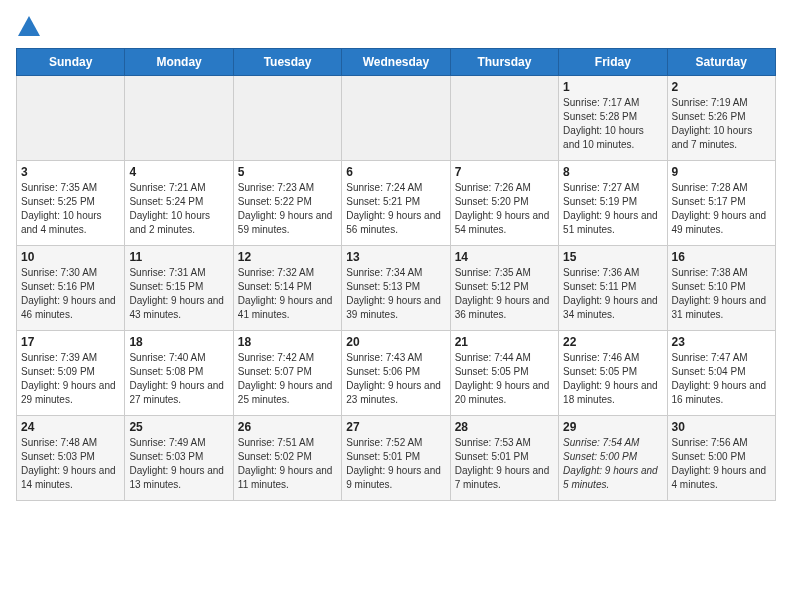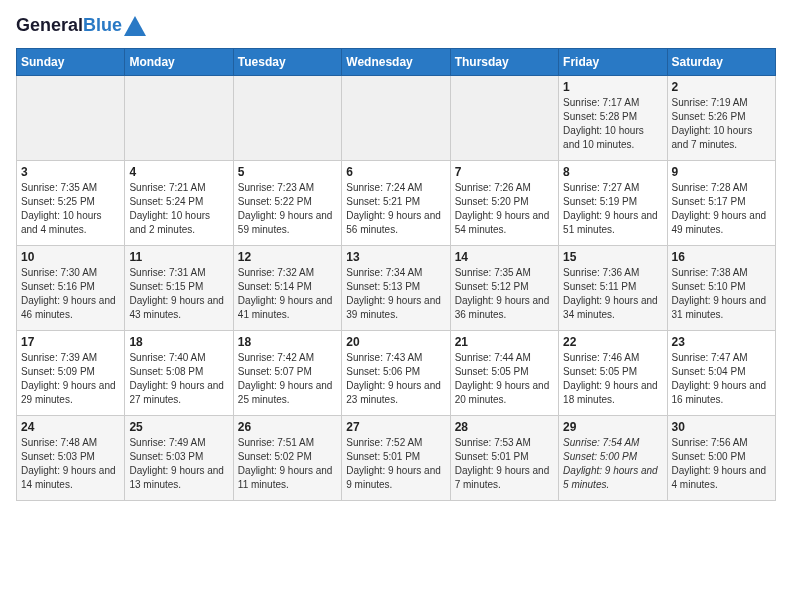--- a/index.html
+++ b/index.html
@@ -39,21 +39,21 @@
     }
     .calendar-table {
       width: 100%;
       border-collapse: collapse;
       font-size: 11px;
     }
     .calendar-table thead th {
       background-color: #2979c5;
       color: #fff;
       padding: 6px 4px;
-      text-align: left;
+      text-align: center;
       font-size: 12px;
       font-weight: bold;
       border: 1px solid #2060a0;
     }
     .calendar-table tbody td {
       border: 1px solid #ccc;
       vertical-align: top;
       padding: 4px;
       height: 85px;
       width: calc(100% / 7);
@@ -87,21 +87,20 @@
       margin-bottom: 8px;
     }
   </style>
 </head>
 <body>
 
 <div class="top-bar">
   <div class="header-logo">
     <div>
       <div style="display:flex; align-items:center;">
-        <span class="logo-text">General<span>Blue</span></span>
         <svg width="22" height="20" viewBox="0 0 22 20" style="margin-left:2px;">
           <polygon points="0,20 11,0 22,20" fill="#2979c5"></polygon>
         </svg>
       </div>
     </div>
   </div>
   <div class="title-section">
     <div class="month-title"></div>
     <div class="location-title"></div>
   </div>

